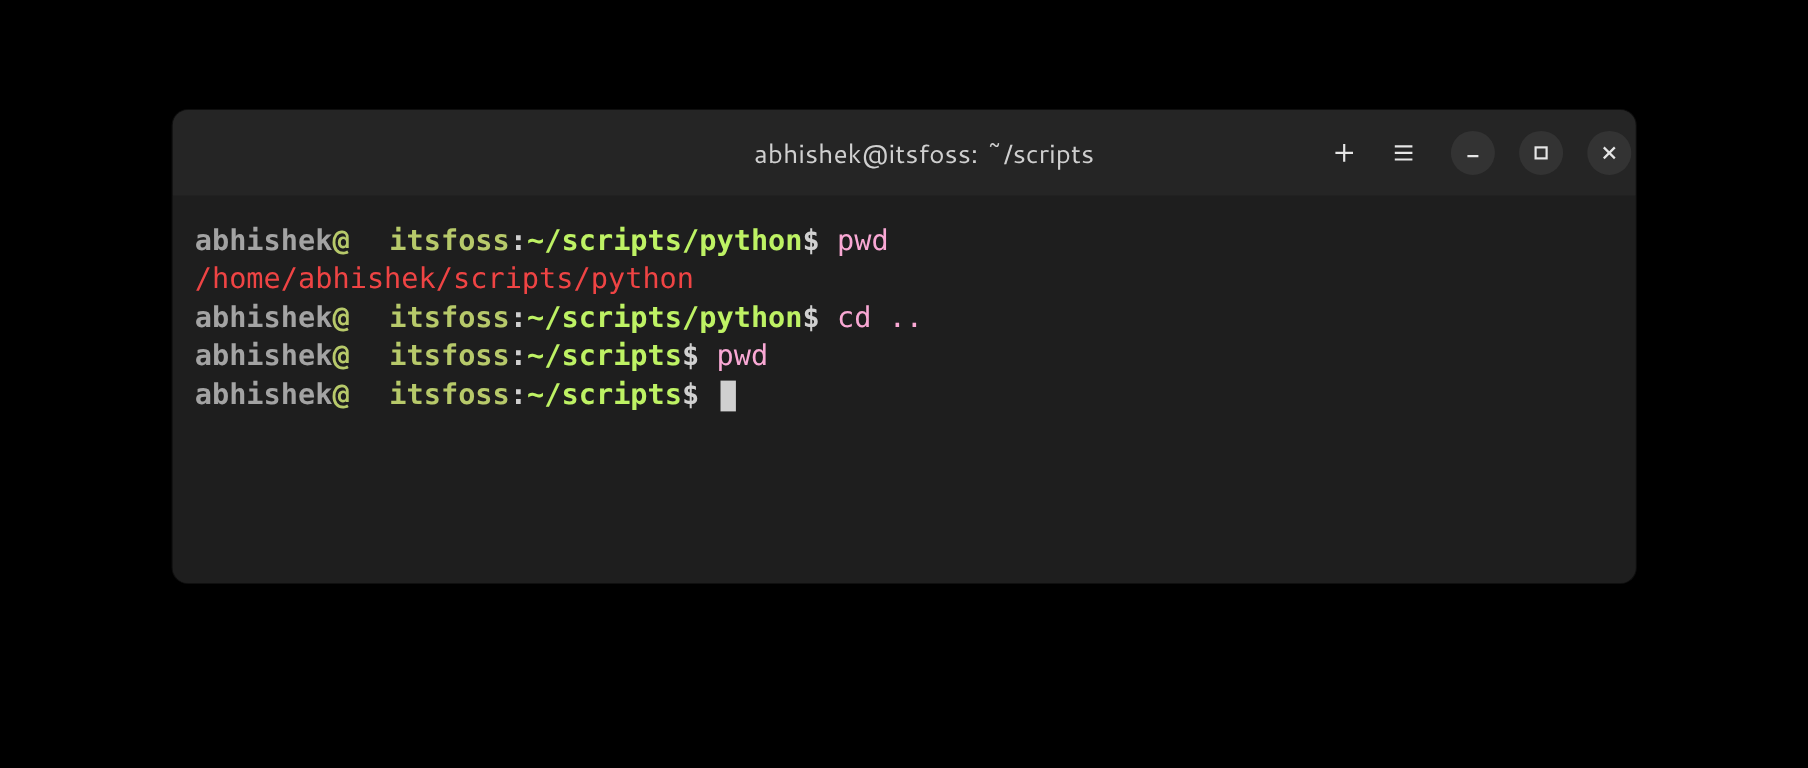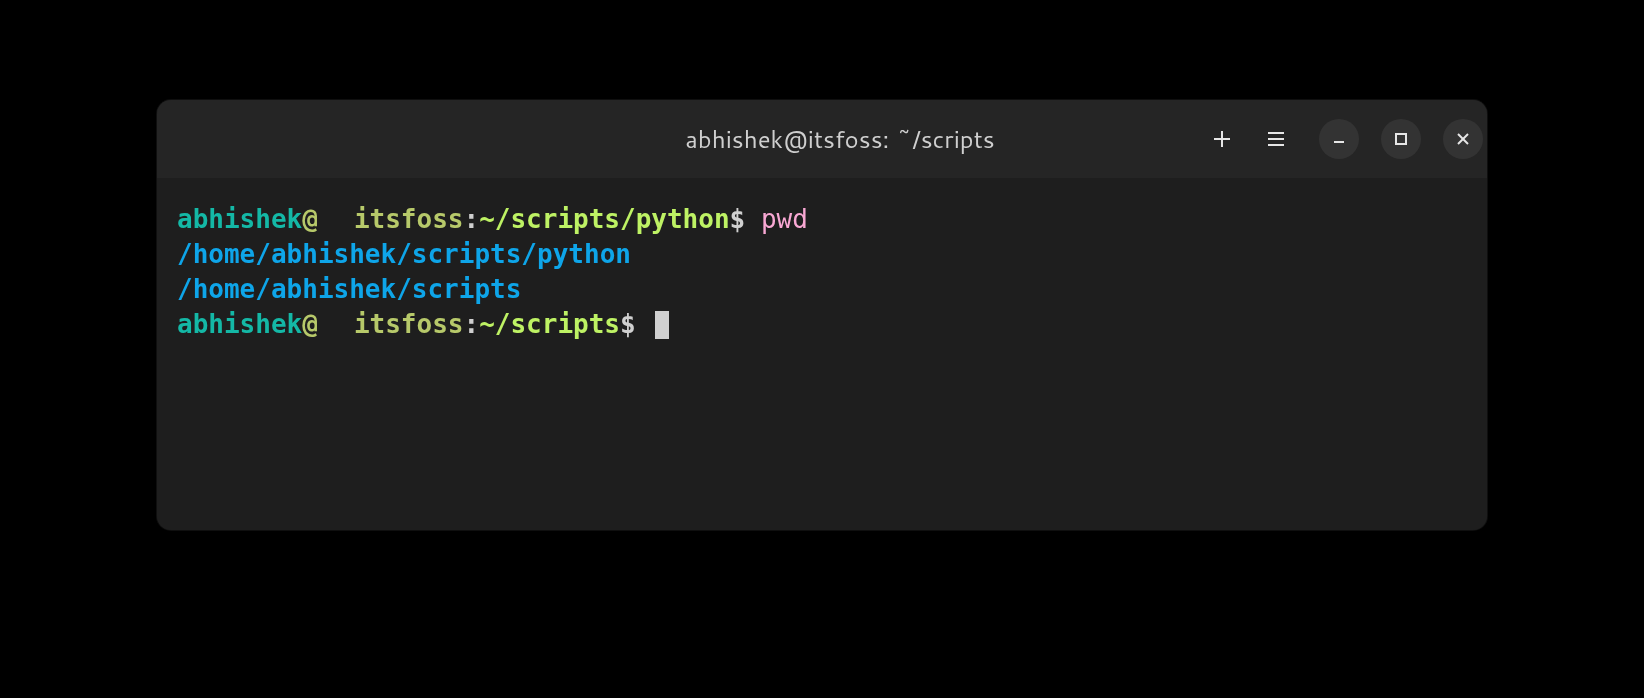--- a/index.html
+++ b/index.html
@@ -75,28 +75,28 @@
     .terminal-body {
       flex: 1;
       background: #1e1e1e;
       padding: 24px 20px;
       font-size: 26px;
       line-height: 1.35;
       color: #d0d0d0;
       font-weight: bold;
     }
     .line { white-space: pre; }
-    .seg-user { color: #14b8a6; }
+    .seg-user { color: #a3a3a3; }
     .seg-host { color: #b7c96a; padding-left: 36px; }
     .seg-at   { color: #b7c96a; }
     .seg-colon{ color: #d0d0d0; }
     .seg-path { color: #bef264; }
     .seg-dollar{ color: #d0d0d0; }
     .seg-cmd  { color: #f9a8d4; font-weight: normal; }
-    .seg-out  { color: #0ea5e9; font-weight: bold; }
+    .seg-out  { color: #ef4444; font-weight: normal; }
     .cursor-block {
       display: inline-block;
       width: 14px;
       height: 28px;
       background: #d0d0d0;
       vertical-align: text-bottom;
       margin-left: 4px;
     }
   </style>
 </head>
@@ -140,17 +140,18 @@
             </svg>
         </div>
       </div>
     </div>
   </div>
 
   <div class="terminal-body">
     <div id="lines-container">
         <div class="line"><span class="seg-user">abhishek</span><span class="seg-at">@</span><span class="seg-host">itsfoss</span><span class="seg-colon">:</span><span class="seg-path">~/scripts/python</span><span class="seg-dollar">$</span><span class="seg-cmd"> pwd</span></div>
         <div class="line"><span class="seg-out">/home/abhishek/scripts/python</span></div>
-        <div class="line"><span class="seg-out">/home/abhishek/scripts</span></div>
+        <div class="line"><span class="seg-user">abhishek</span><span class="seg-at">@</span><span class="seg-host">itsfoss</span><span class="seg-colon">:</span><span class="seg-path">~/scripts/python</span><span class="seg-dollar">$</span><span class="seg-cmd"> cd ..</span></div>
+        <div class="line"><span class="seg-user">abhishek</span><span class="seg-at">@</span><span class="seg-host">itsfoss</span><span class="seg-colon">:</span><span class="seg-path">~/scripts</span><span class="seg-dollar">$</span><span class="seg-cmd"> pwd</span></div>
         <div class="line"><span class="seg-user">abhishek</span><span class="seg-at">@</span><span class="seg-host">itsfoss</span><span class="seg-colon">:</span><span class="seg-path">~/scripts</span><span class="seg-dollar">$</span><span class="seg-cmd"> </span><span class="cursor-block"></span></div>
       </div>
   </div>
 </div>
 
 </body></html>

